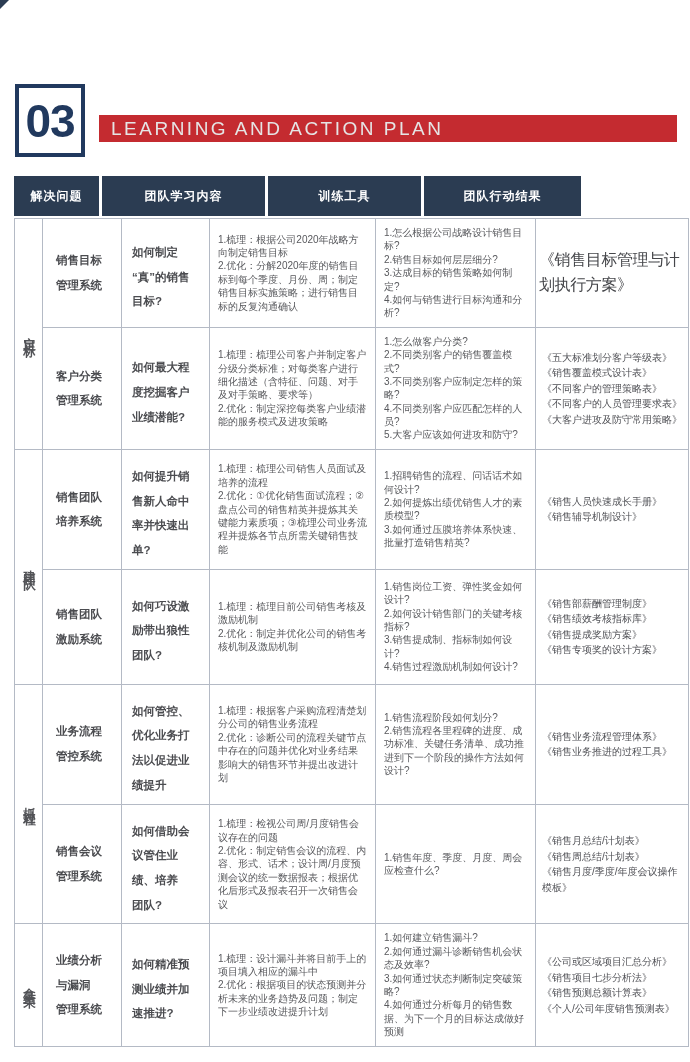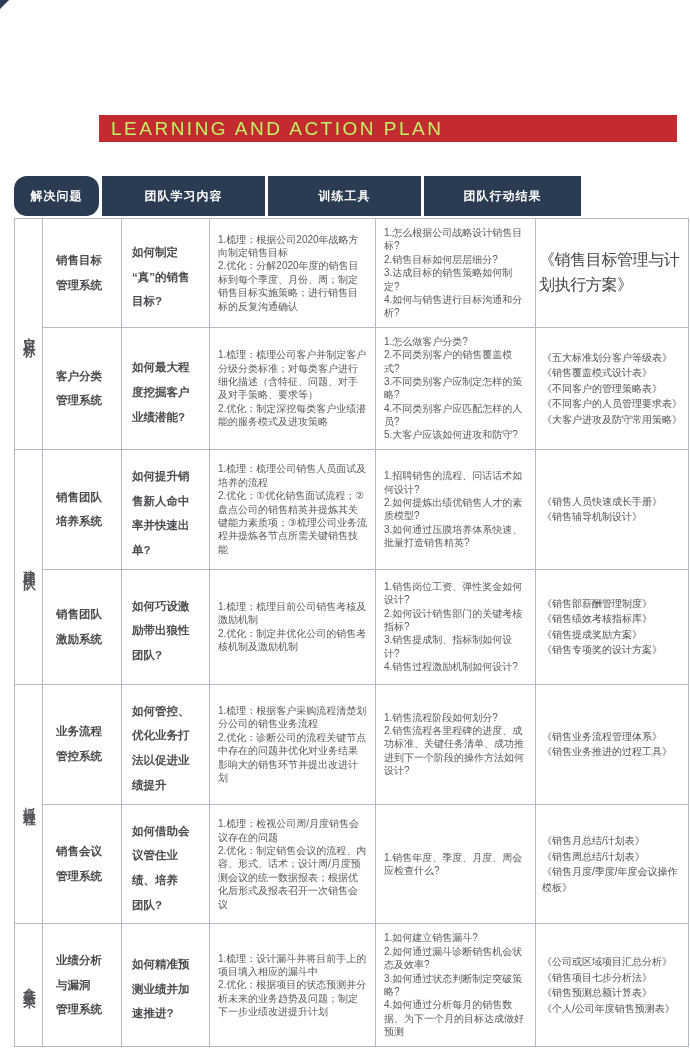--- a/index.html
+++ b/index.html
@@ -24,32 +24,32 @@
     position:absolute; left:99px; top:58px; margin:0;
     font-size:40px; font-weight:bold; color:#203a64; letter-spacing:2px; line-height:52px;
     white-space:nowrap;
   }
   .banner{
     position:absolute; left:99px; top:115px; width:578px; height:27px;
     background:#c42b30; box-sizing:border-box;
     display:flex; align-items:center; padding-left:12px;
   }
   .banner span{
-    color:#bef264; font-size:19px; letter-spacing:2.5px; line-height:1; white-space:nowrap;
+    color:#e5e5e5; font-size:19px; letter-spacing:2.5px; line-height:1; white-space:nowrap;
   }
   
   .tbl-wrap{ position:absolute; left:14px; top:176px; width:674px; }
   .thead{ display:flex; height:40px; margin-bottom:2px; }
   .th{
     background:#2b3c52; color:#fff; font-size:12px; font-weight:bold; letter-spacing:1px;
     display:flex; align-items:center; justify-content:center; box-sizing:border-box;
   }
   .th + .th{ margin-left:3px; }
   .th1{ width:104px; padding-left:26px; }
-  .th2{ width:85px;border-radius:13px; }
+  .th2{ width:85px; }
   .th3{ width:163px; }
   .th4{ width:157px; }
   .th5{ width:153px; }
 
   table{ border-collapse:collapse; width:674px; table-layout:fixed; }
   td{ border:1px solid #b4bac5; box-sizing:border-box; }
   tr.r1{ height:106px; } tr.r2{ height:114px; } tr.r3{ height:113px; }
   tr.r4{ height:115px; } tr.r5{ height:110px; } tr.r6{ height:108px; }
   tr.r7{ height:107px; }
 
@@ -77,20 +77,23 @@
   td.tools.emph{
     font-weight:normal; font-size:16px; letter-spacing:-0.4px; color:#45464a; padding:14px 3px;
   }
 </style>
 </head>
 <body>
 
 <div class="page">
   <div class="corner-mark"></div>
 
+  <div class="num-box">
+    <span>03</span>
+  </div>
   <div class="banner">
     <span>LEARNING AND ACTION PLAN</span>
   </div>
 
   <div class="tbl-wrap">
     <div class="thead">
       <div class="th th2">解决问题</div>
       <div class="th th3">团队学习内容</div>
       <div class="th th5">训练工具</div>
       <div class="th th4">团队行动结果</div>

